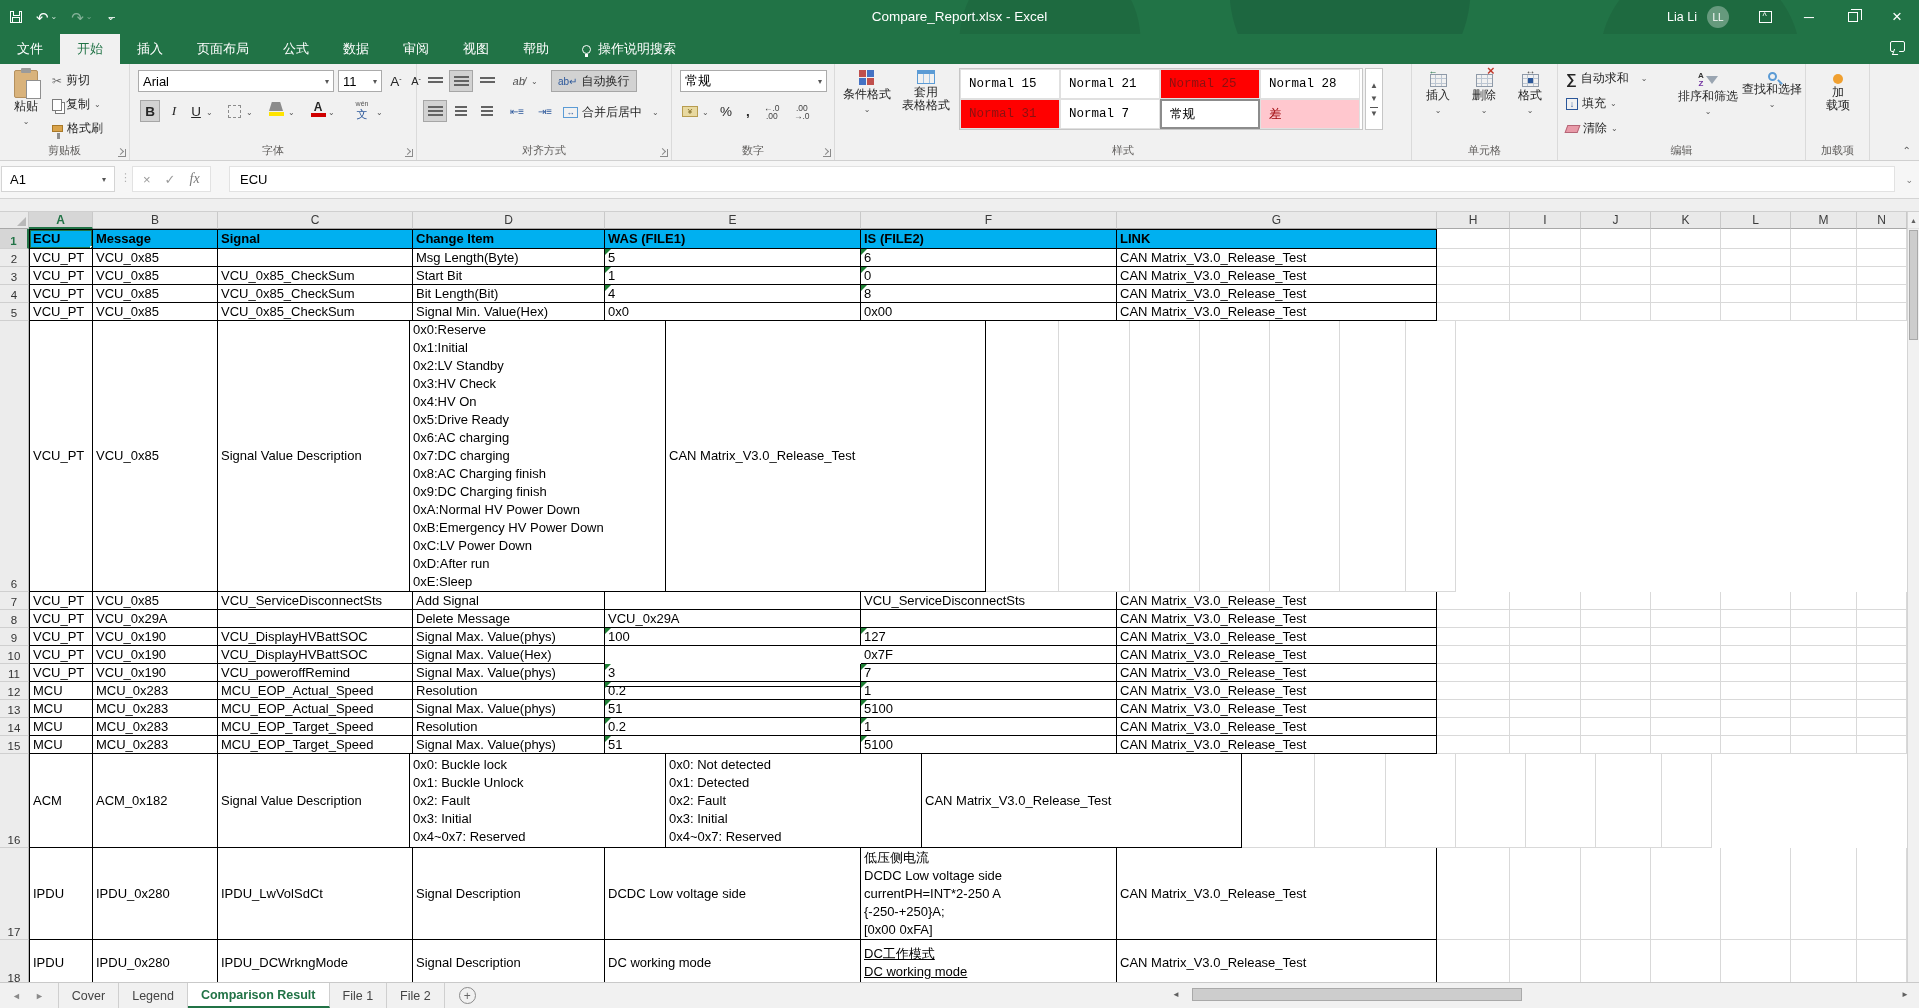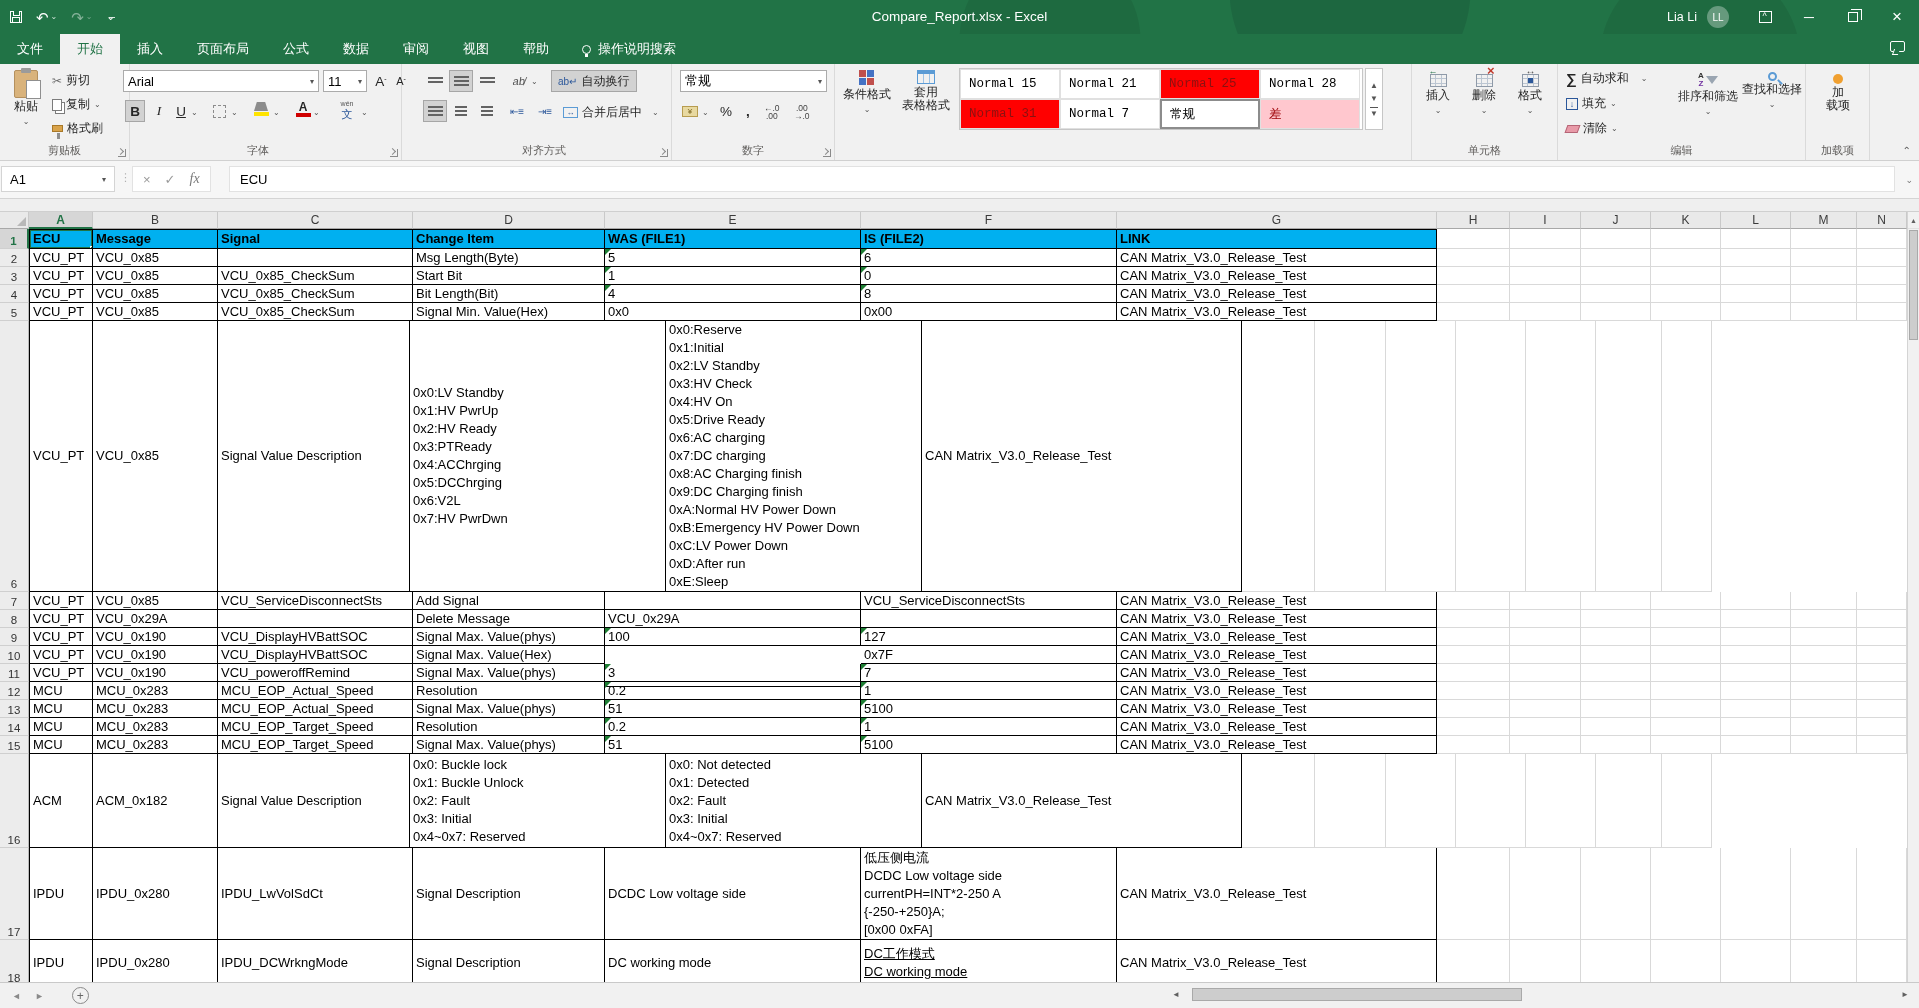--- a/index.html
+++ b/index.html
@@ -221,21 +221,21 @@
         <span class="car">⌄</span>
     </div>
     <div class="smallrow" style="position:absolute; left:52px; top:56px;">
       <span class="i-paint"></span>
         <span>格式刷</span>
     </div>
     <div class="glabel">剪贴板</div>
     <span class="launcher"></span>
   </div>
 
-  <div class="rgroup" style="left:115px; width:287px;">
+  <div class="rgroup" style="left:130px; width:287px;">
     <div class="combo" style="position:absolute; left:8px; top:6px; width:196px;">
       <span>Arial</span>
         <span class="car">▾</span>
     </div>
     <div class="combo" style="position:absolute; left:208px; top:6px; width:44px;">
       <span>11</span>
         <span class="car">▾</span>
     </div>
     <span class="fbtn" style="position:absolute; left:256px; top:6px;">A<sup style="font-size:7px;">ˆ</sup></span>
     <span class="fbtn" style="position:absolute; left:276px; top:6px; font-size:11px;">A<sup style="font-size:7px;">ˇ</sup></span>
@@ -341,20 +341,21 @@
         <div class="gitem red">Normal 31</div>
         <div class="gitem">Normal 7</div>
         <div class="gitem selected cjk">常规</div>
         <div class="gitem bad cjk">差</div>
       </div>
     <div id="gal-strip">
       <span>▲</span>
       <span>▼</span>
       <span style="border-top:1px solid #555; padding-top:1px;">▼</span>
     </div>
+    <div class="glabel">样式</div>
   </div>
 
   <div class="rgroup" style="left:1412px; width:146px;">
     <div class="bigbtn" style="left:6px; top:10px; width:40px;">
       <span class="i-grid ins"></span>
       <span>插入</span>
         <span class="car">⌄</span>
     </div>
     <div class="bigbtn" style="left:52px; top:10px; width:40px;">
       <span class="i-grid del"></span>
@@ -533,28 +534,20 @@
         <div class="c" style="width: 70px;"></div>
         <div class="c" style="width: 70px;"></div>
         <div class="c" style="width: 66px;"></div>
         <div class="c" style="width: 50px;"></div>
       </div>
       <div class="grow" style="height: 271px;">
         <div class="rh">6</div>
         <div class="c tc cl" style="width: 64px;">VCU_PT</div>
         <div class="c tc" style="width: 125px;">VCU_0x85</div>
         <div class="c tc" style="width: 192px;">Signal Value Description</div>
-        <div class="c tc" style="width: 256px;">0x0:LV Standby
-0x1:HV PwrUp
-0x2:HV Ready
-0x3:PTReady
-0x4:ACChrging
-0x5:DCChrging
-0x6:V2L
-0x7:HV PwrDwn</div>
         <div class="c tc" style="width: 256px;">0x0:Reserve
 0x1:Initial
 0x2:LV Standby
 0x3:HV Check
 0x4:HV On
 0x5:Drive Ready
 0x6:AC charging
 0x7:DC charging
 0x8:AC Charging finish
 0x9:DC Charging finish
@@ -793,19 +786,26 @@
 <div id="vscroll">
   <div id="vs-up">▲</div>
   <div id="vs-thumb"></div>
 </div>
 
 <div id="tabbar">
   <div id="tnav">
     <span>◄</span>
     <span>►</span>
   </div>
+  <div id="sheet-tabs" style="display:flex;">
+      <div class="stab">Cover</div>
+      <div class="stab">Legend</div>
+      <div class="stab active">Comparison Result</div>
+      <div class="stab">File 1</div>
+      <div class="stab">File 2</div>
+    </div>
   <div id="addsheet">+</div>
 </div>
 <div id="hscroll">
   <span class="hsarrow" style="position:absolute; left:0;">◄</span>
   <div id="hs-thumb"></div>
   <span class="hsarrow" style="position:absolute; right:0;">►</span>
 </div>
 
 </body></html>

